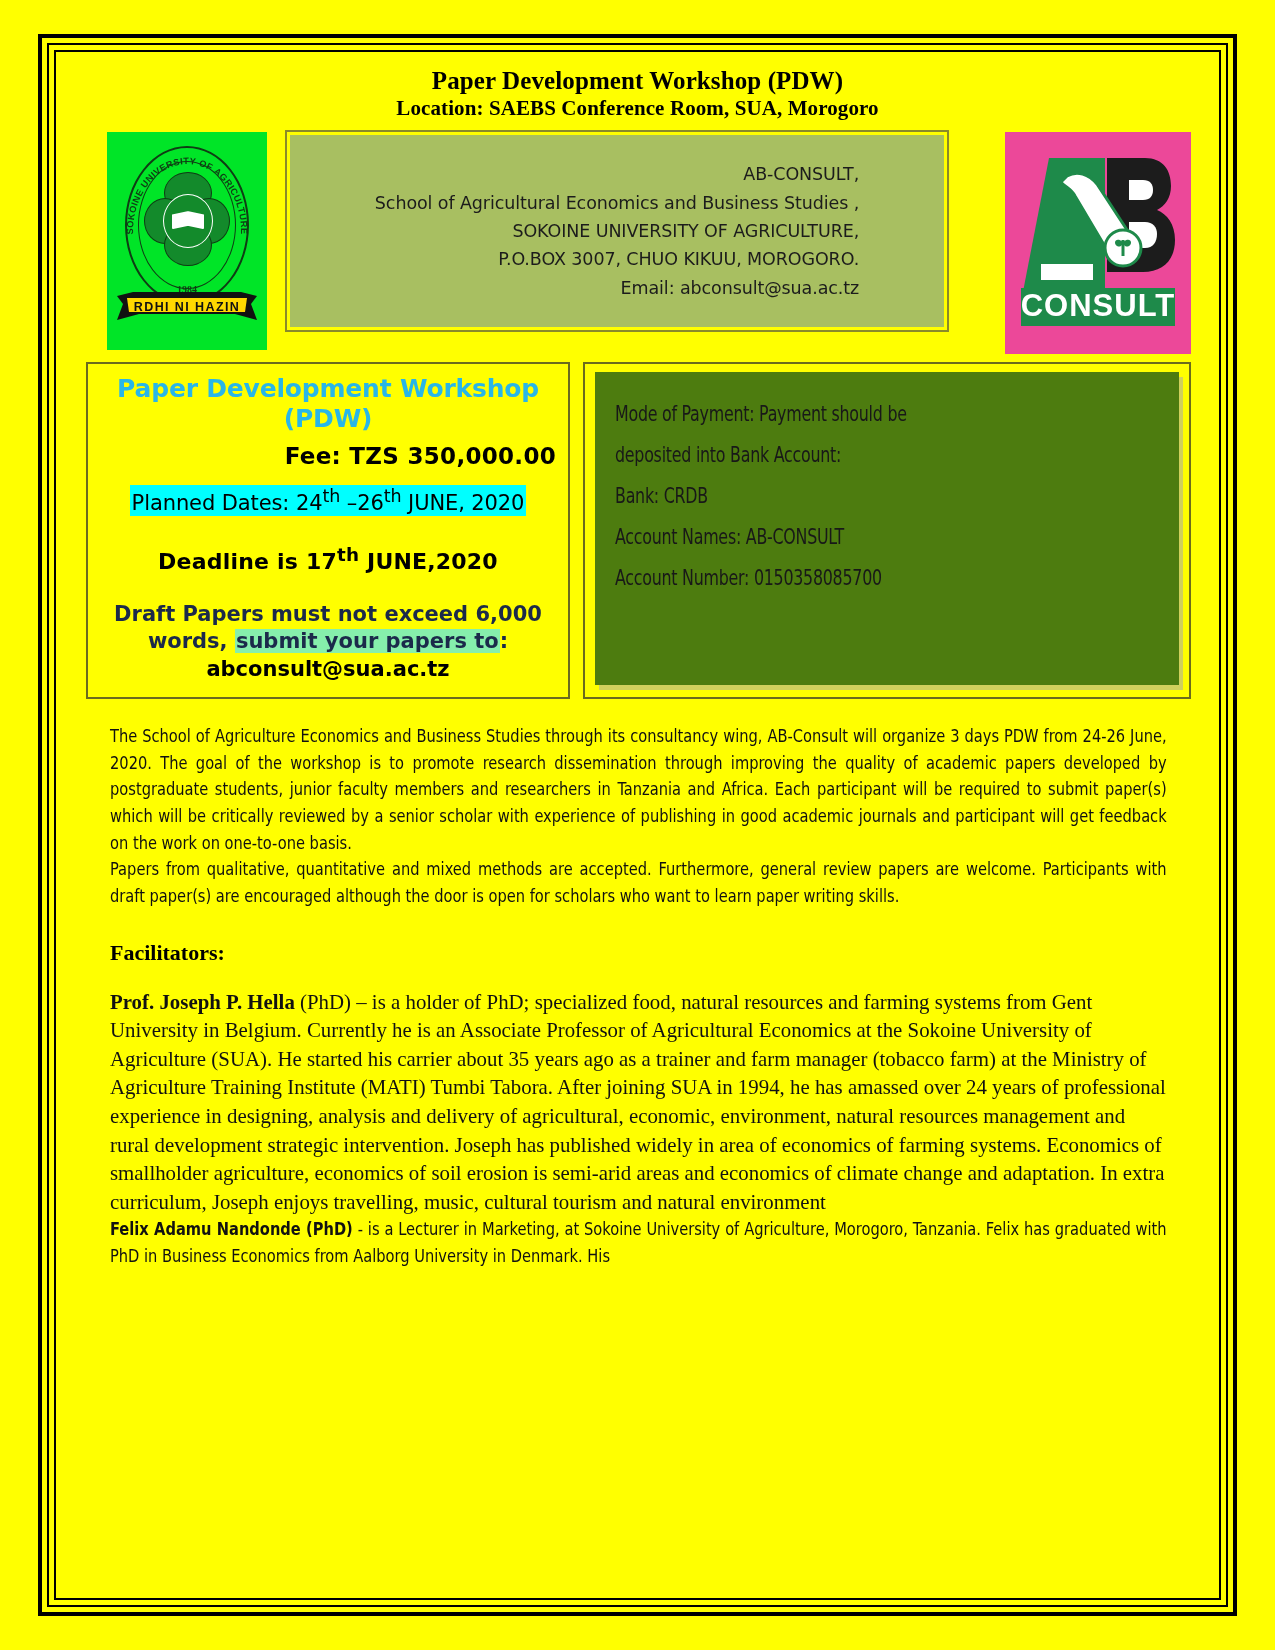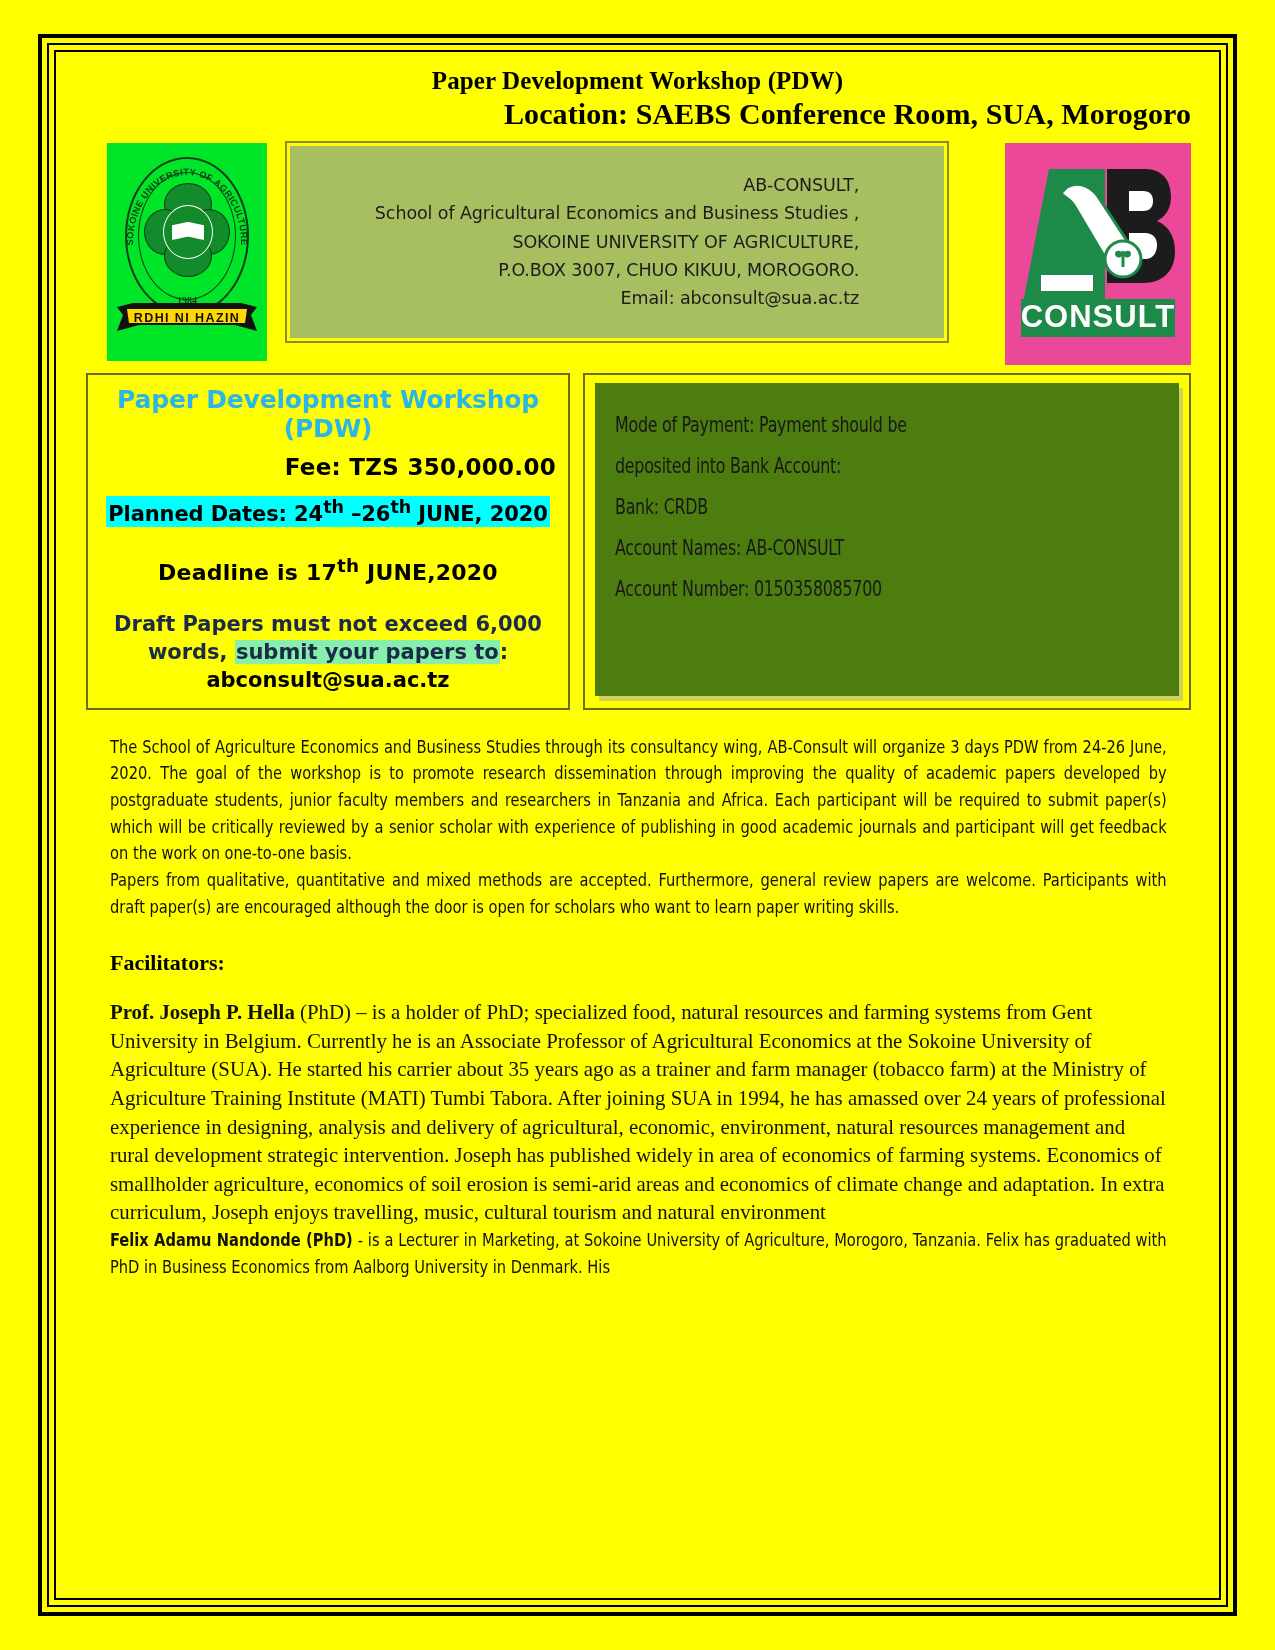--- a/index.html
+++ b/index.html
@@ -58,21 +58,21 @@
 
   
   .doc-header {
     text-align: center;
     font-family: "Liberation Serif", serif;
     font-weight: bold;
     color: #000000;
     line-height: 1.18;
   }
   .doc-header .line1 { font-size: 25px; letter-spacing: .1px; }
-  .doc-header .line2 { font-size: 30px; letter-spacing: .1px; text-align: right; }
+  .doc-header .line2 { font-size: 21px; letter-spacing: .1px; }
 
   
   .logo-row {
     display: flex;
     align-items: flex-start;
     margin-top: 12px;
     height: 222px;
   }
 
   
@@ -238,21 +238,21 @@
     color: #000000;
     margin-top: 10px;
     letter-spacing: .3px;
     text-align: right;
   }
   .pdw-dates-wrap { margin-top: 16px; }
   .pdw-dates {
     display: inline-block;
     background: #00ffff;
     font-family: "DejaVu Sans", sans-serif;
-    font-weight: bold;
+    font-weight: normal;
     font-size: 21px;
     color: #000000;
     padding: 1px 2px;
     letter-spacing: -0.1px;
   }
   .pdw-deadline {
     font-family: "DejaVu Sans", sans-serif;
     font-weight: bold;
     font-size: 22px;
     color: #000000;

